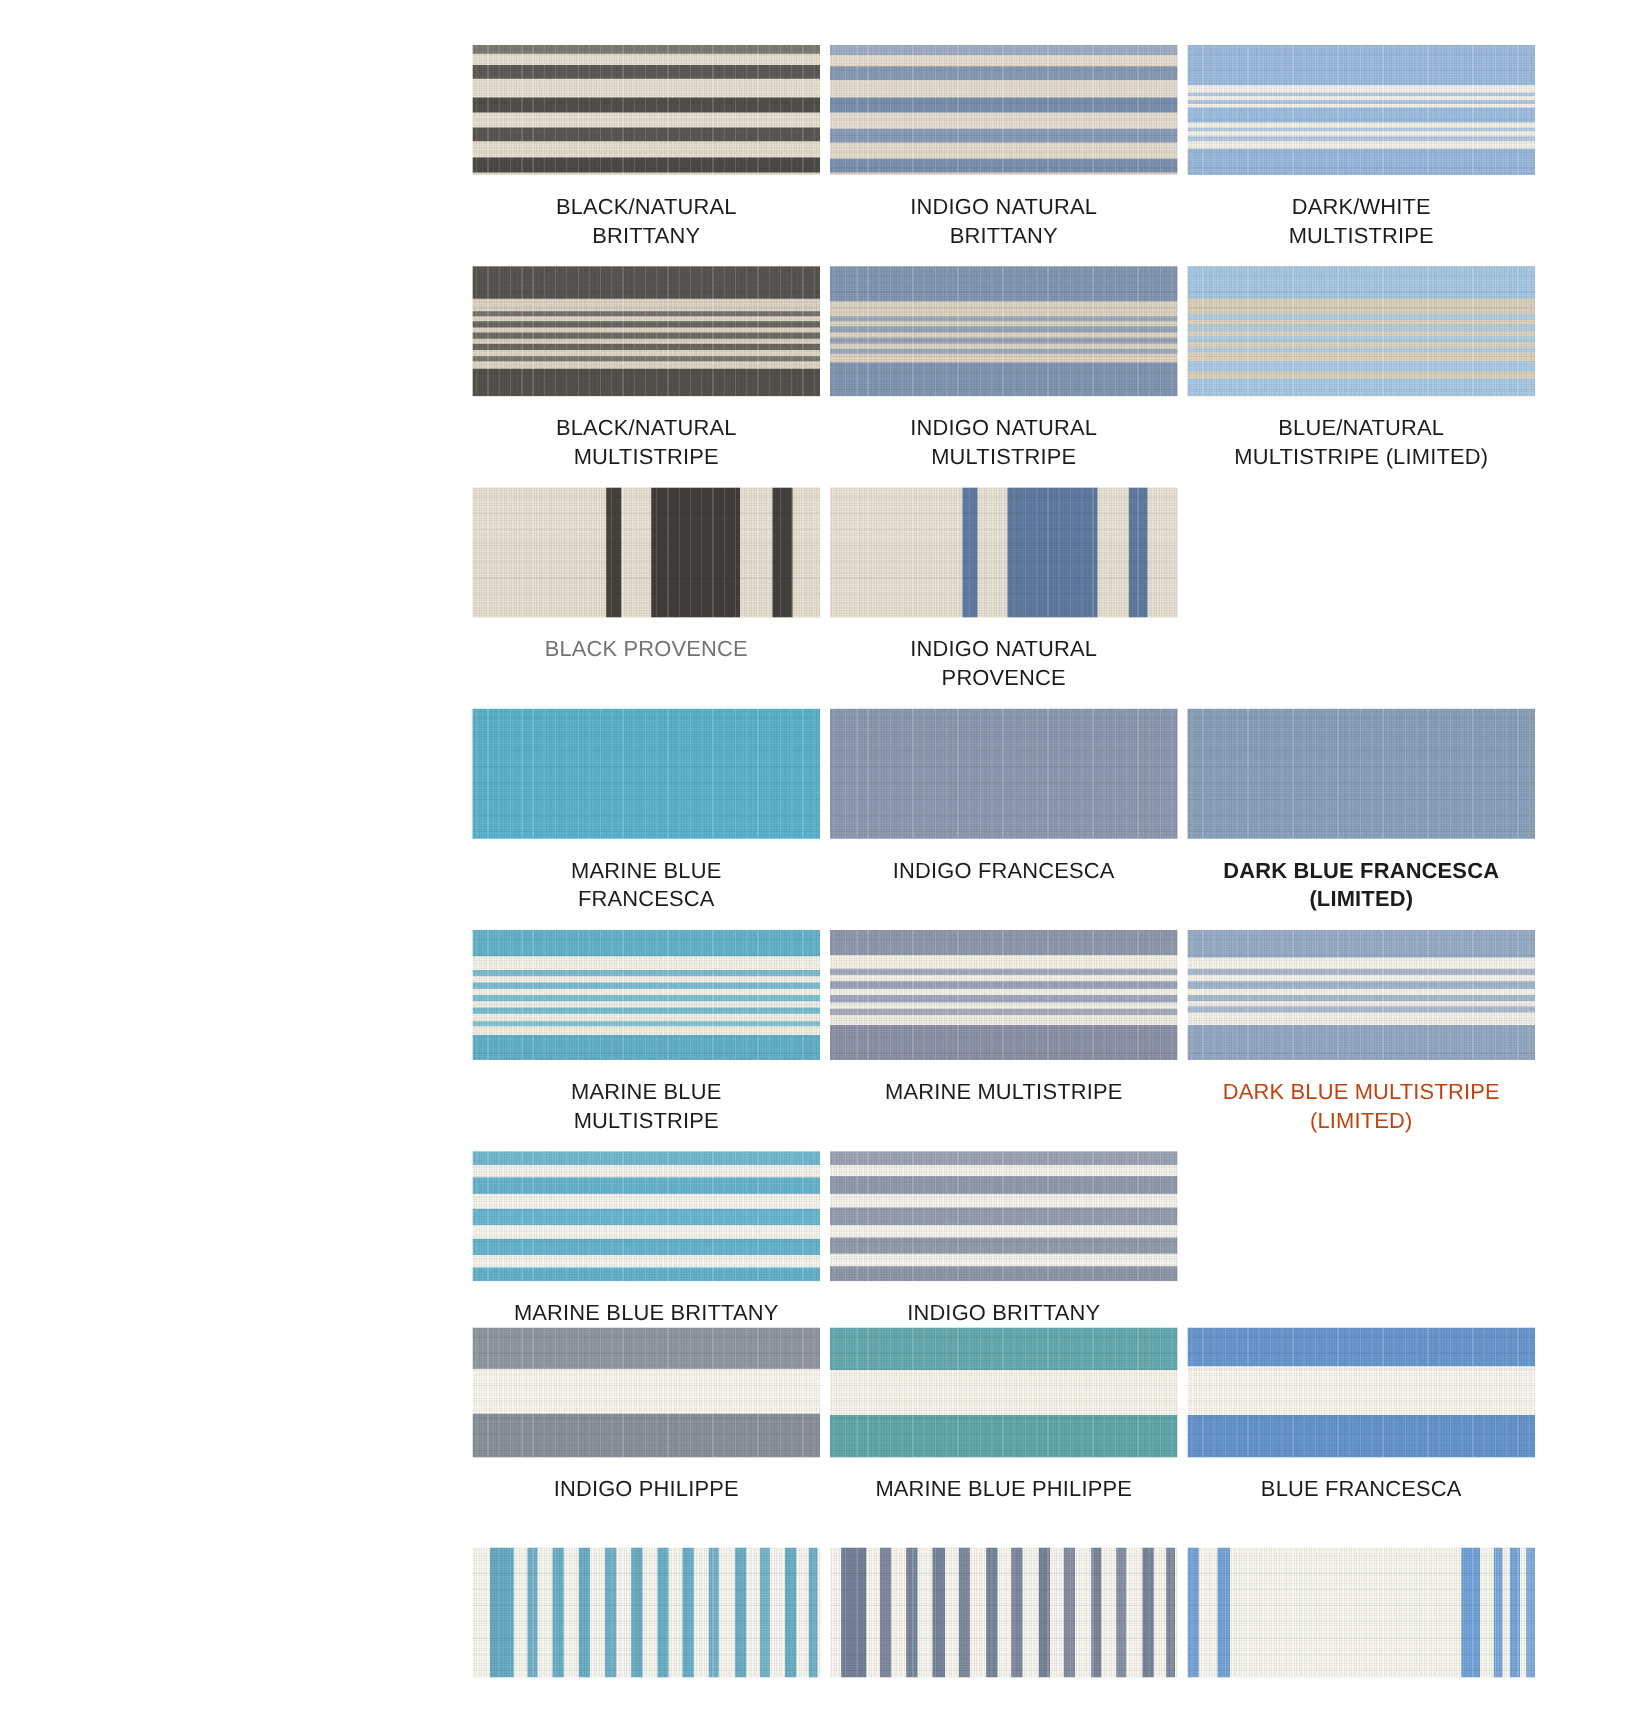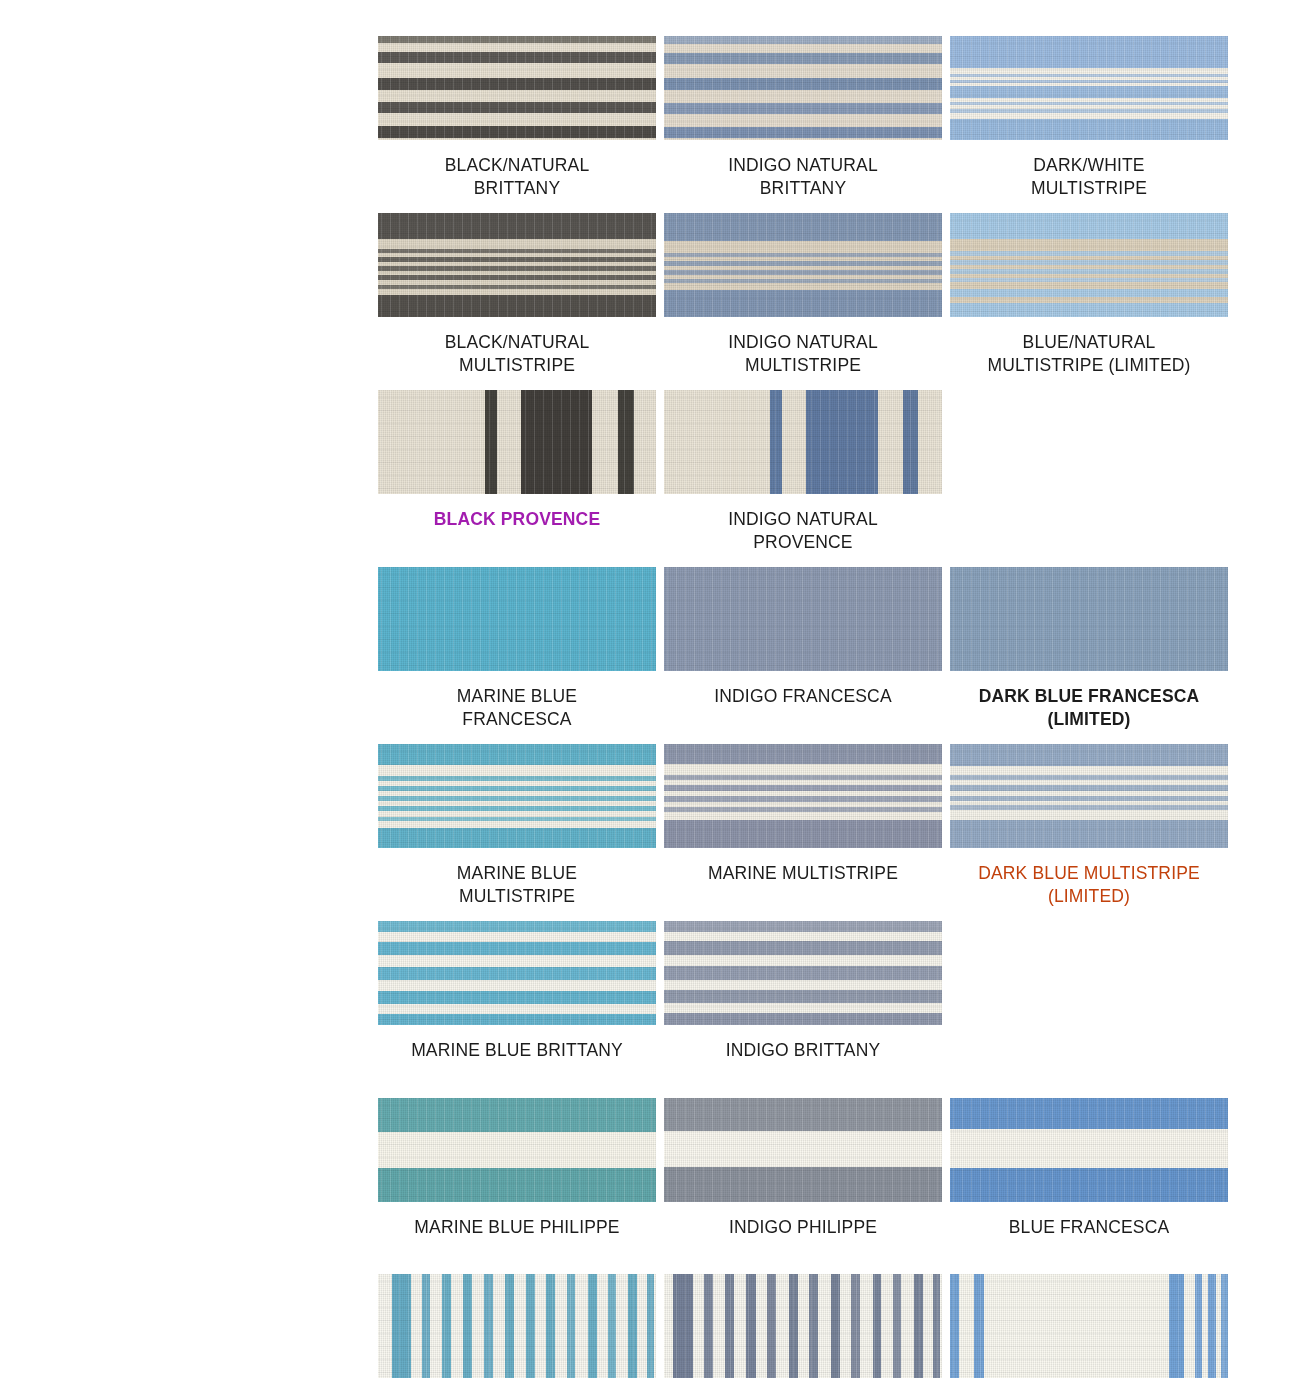--- a/index.html
+++ b/index.html
@@ -164,21 +164,21 @@
     </div>
     <div class="swatch-row" style="margin-bottom: 14px;">
       <div class="swatch-cell">
         <div class="swatch-image" style="background: rgb(233, 227, 213);">
           <div style="position: absolute; background: rgb(60, 58, 54); opacity: 0.95; left: 38.5%; width: 4.3%; top: 0px; bottom: 0px;"></div>
           <div style="position: absolute; background: rgb(58, 56, 52); opacity: 0.96; left: 51.5%; width: 25.5%; top: 0px; bottom: 0px;"></div>
           <div style="position: absolute; background: rgb(59, 57, 53); opacity: 0.95; left: 86.5%; width: 5.5%; top: 0px; bottom: 0px;"></div>
           <div class="noise"></div>
           <div class="weave"></div>
         </div>
-        <div class="swatch-label" style="color: #a21caf; font-weight: bold;">BLACK PROVENCE</div>
+        <div class="swatch-label" style="color: #737373;">BLACK PROVENCE</div>
       </div>
       <div class="swatch-cell">
         <div class="swatch-image" style="background: rgb(234, 228, 214);">
           <div style="position: absolute; background: rgb(91, 119, 162); opacity: 0.95; left: 38%; width: 4.5%; top: 0px; bottom: 0px;"></div>
           <div style="position: absolute; background: rgb(90, 117, 160); opacity: 0.95; left: 51%; width: 26%; top: 0px; bottom: 0px;"></div>
           <div style="position: absolute; background: rgb(92, 118, 159); opacity: 0.95; left: 86%; width: 5.5%; top: 0px; bottom: 0px;"></div>
           <div class="noise"></div>
           <div class="weave"></div>
         </div>
         <div class="swatch-label" style="color: rgb(28, 28, 28);">INDIGO NATURAL
@@ -248,21 +248,21 @@
           <div style="position: absolute; background: rgb(151, 173, 200); opacity: 0.82; top: 52px; height: 5px; left: 0px; right: 0px;"></div>
           <div style="position: absolute; background: rgb(154, 175, 201); opacity: 0.8; top: 61px; height: 5px; left: 0px; right: 0px;"></div>
           <div style="position: absolute; background: rgb(144, 167, 195); opacity: 0.95; top: 76px; height: 28px; left: 0px; right: 0px;"></div>
           <div class="noise"></div>
           <div class="weave"></div>
         </div>
         <div class="swatch-label" style="color: #c2410c;">DARK BLUE MULTISTRIPE
 (LIMITED)</div>
       </div>
     </div>
-    <div class="swatch-row" style="margin-bottom: 36px;">
+    <div class="swatch-row" style="">
       <div class="swatch-cell">
         <div class="swatch-image" style="background: rgb(247, 245, 237);">
           <div style="position: absolute; background: rgb(92, 178, 206); opacity: 0.85; top: 0px; height: 11px; left: 0px; right: 0px;"></div>
           <div style="position: absolute; background: rgb(88, 176, 205); opacity: 0.9; top: 21px; height: 13px; left: 0px; right: 0px;"></div>
           <div style="position: absolute; background: rgb(90, 177, 206); opacity: 0.9; top: 46px; height: 13px; left: 0px; right: 0px;"></div>
           <div style="position: absolute; background: rgb(87, 175, 204); opacity: 0.9; top: 70px; height: 13px; left: 0px; right: 0px;"></div>
           <div style="position: absolute; background: rgb(85, 174, 203); opacity: 0.9; top: 93px; height: 11px; left: 0px; right: 0px;"></div>
           <div class="noise"></div>
           <div class="weave"></div>
         </div>
@@ -277,36 +277,36 @@
           <div style="position: absolute; background: rgb(134, 143, 166); opacity: 0.9; top: 92px; height: 12px; left: 0px; right: 0px;"></div>
           <div class="noise"></div>
           <div class="weave"></div>
         </div>
         <div class="swatch-label" style="color: rgb(28, 28, 28);">INDIGO BRITTANY</div>
       </div>
       <div class="swatch-cell empty"></div>
     </div>
     <div class="swatch-row" style="margin-bottom: 36px;">
       <div class="swatch-cell">
+        <div class="swatch-image" style="background: rgb(249, 247, 239);">
+          <div style="position: absolute; background: rgb(140, 146, 157); opacity: 0.95; top: 0px; height: 33px; left: 0px; right: 0px;"></div>
+          <div style="position: absolute; background: rgb(134, 140, 152); opacity: 0.95; top: 69px; height: 35px; left: 0px; right: 0px;"></div>
+          <div class="noise"></div>
+          <div class="weave"></div>
+        </div>
+        <div class="swatch-label" style="color: rgb(28, 28, 28);">INDIGO PHILIPPE</div>
+      </div>
+      <div class="swatch-cell">
         <div class="swatch-image" style="background: rgb(248, 246, 236);">
           <div style="position: absolute; background: rgb(94, 168, 173); opacity: 0.95; top: 0px; height: 34px; left: 0px; right: 0px;"></div>
           <div style="position: absolute; background: rgb(90, 164, 169); opacity: 0.95; top: 70px; height: 34px; left: 0px; right: 0px;"></div>
           <div class="noise"></div>
           <div class="weave"></div>
         </div>
         <div class="swatch-label" style="color: rgb(28, 28, 28);">MARINE BLUE PHILIPPE</div>
-      </div>
-      <div class="swatch-cell">
-        <div class="swatch-image" style="background: rgb(249, 247, 239);">
-          <div style="position: absolute; background: rgb(140, 146, 157); opacity: 0.95; top: 0px; height: 33px; left: 0px; right: 0px;"></div>
-          <div style="position: absolute; background: rgb(134, 140, 152); opacity: 0.95; top: 69px; height: 35px; left: 0px; right: 0px;"></div>
-          <div class="noise"></div>
-          <div class="weave"></div>
-        </div>
-        <div class="swatch-label" style="color: rgb(28, 28, 28);">INDIGO PHILIPPE</div>
       </div>
       <div class="swatch-cell">
         <div class="swatch-image" style="background: rgb(249, 247, 239);">
           <div style="position: absolute; background: rgb(98, 147, 206); opacity: 0.95; top: 0px; height: 31px; left: 0px; right: 0px;"></div>
           <div style="position: absolute; background: rgb(94, 144, 203); opacity: 0.95; top: 70px; height: 34px; left: 0px; right: 0px;"></div>
           <div class="noise"></div>
           <div class="weave"></div>
         </div>
         <div class="swatch-label" style="color: rgb(28, 28, 28);">BLUE FRANCESCA</div>
       </div>

